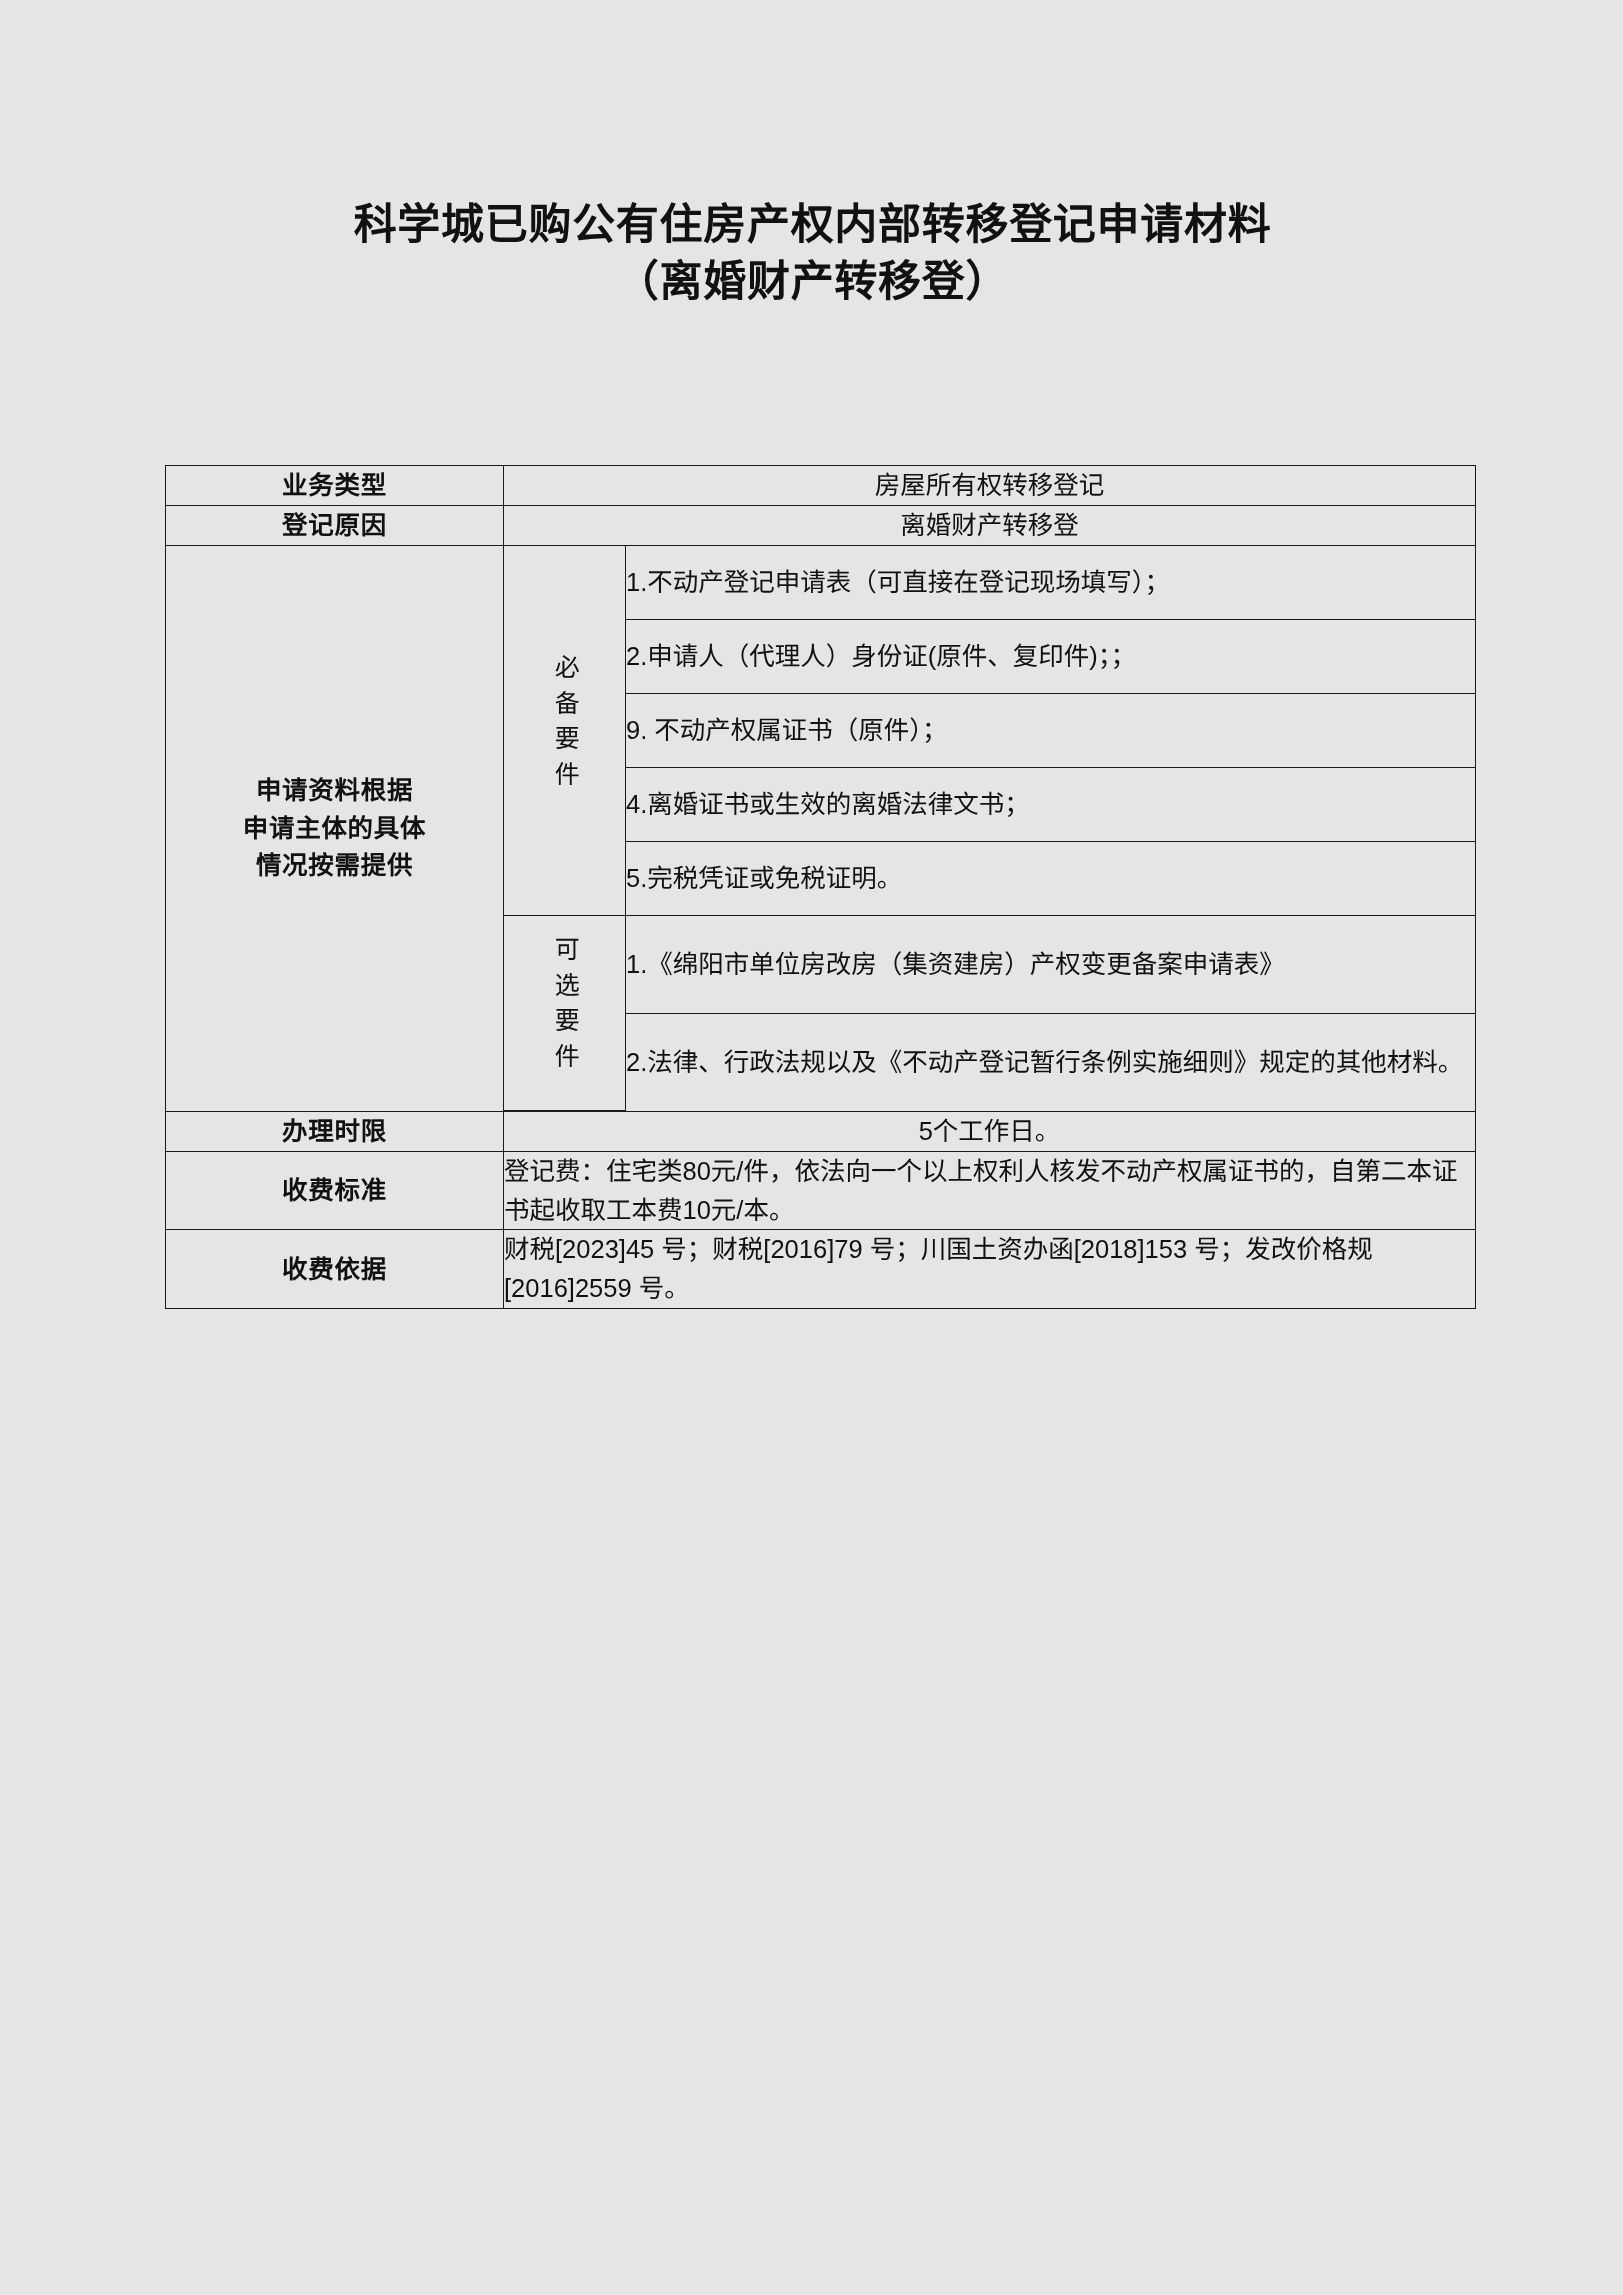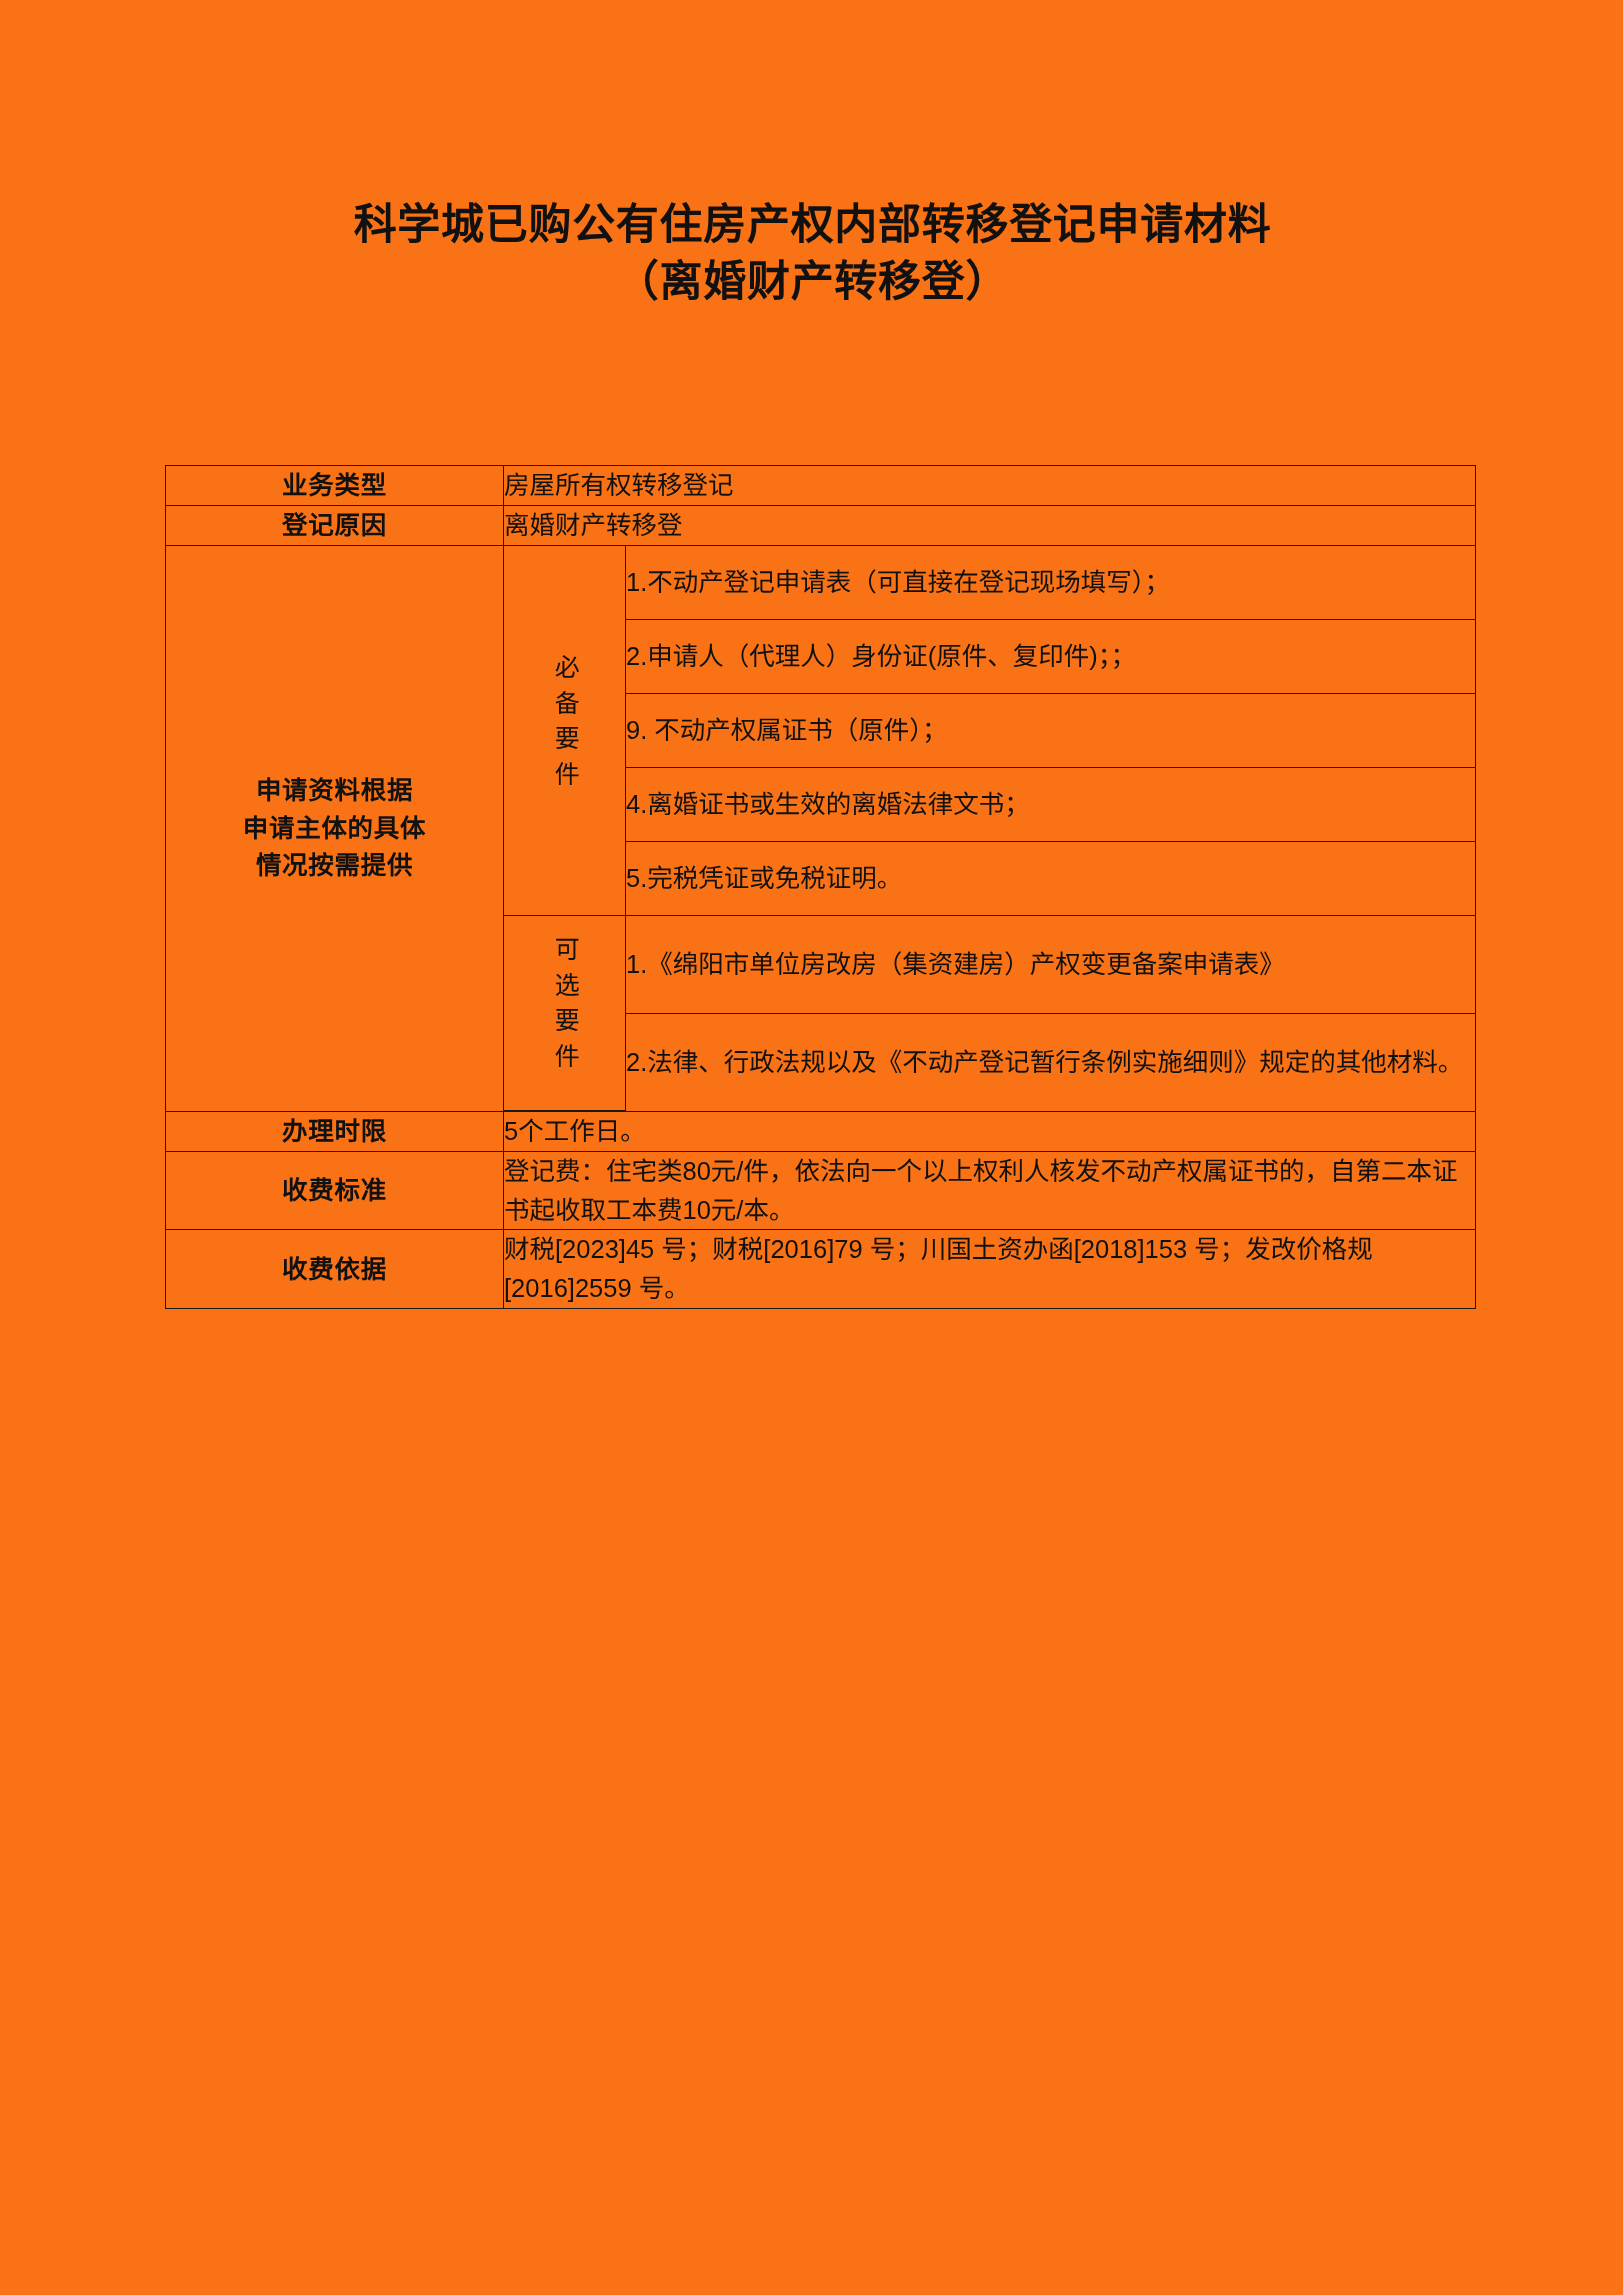--- a/index.html
+++ b/index.html
@@ -13,21 +13,21 @@
     height: 2295px;
     font-family: "Liberation Sans", "DejaVu Sans", sans-serif;
     color: #0d0d0d;
     position: relative;
     overflow: hidden;
   }
 
   .page {
     position: absolute;
     inset: 0;
-    background: #f97316;
+    background: #e5e5e5;
   }
 
   
   .doc-title {
     position: absolute;
     left: 157px;
     top: 196px;
     width: 1311px;
     text-align: center;
     font-weight: bold;
@@ -63,20 +63,21 @@
     font-size: 26px;
     letter-spacing: 0.7px;
     padding: 17px 6.5px;
   }
   .label-cell .multiline {
     display: block;
     line-height: 1.46;
   }
 
   .value-cell-center {
+    text-align: center;
     padding: 29px 13px;
     font-size: 26px;
   }
 
   .value-cell-left {
     text-align: left;
     padding: 19.6px 17px 19.6px 19.6px;
     font-size: 26px;
     line-height: 1.62;
   }

